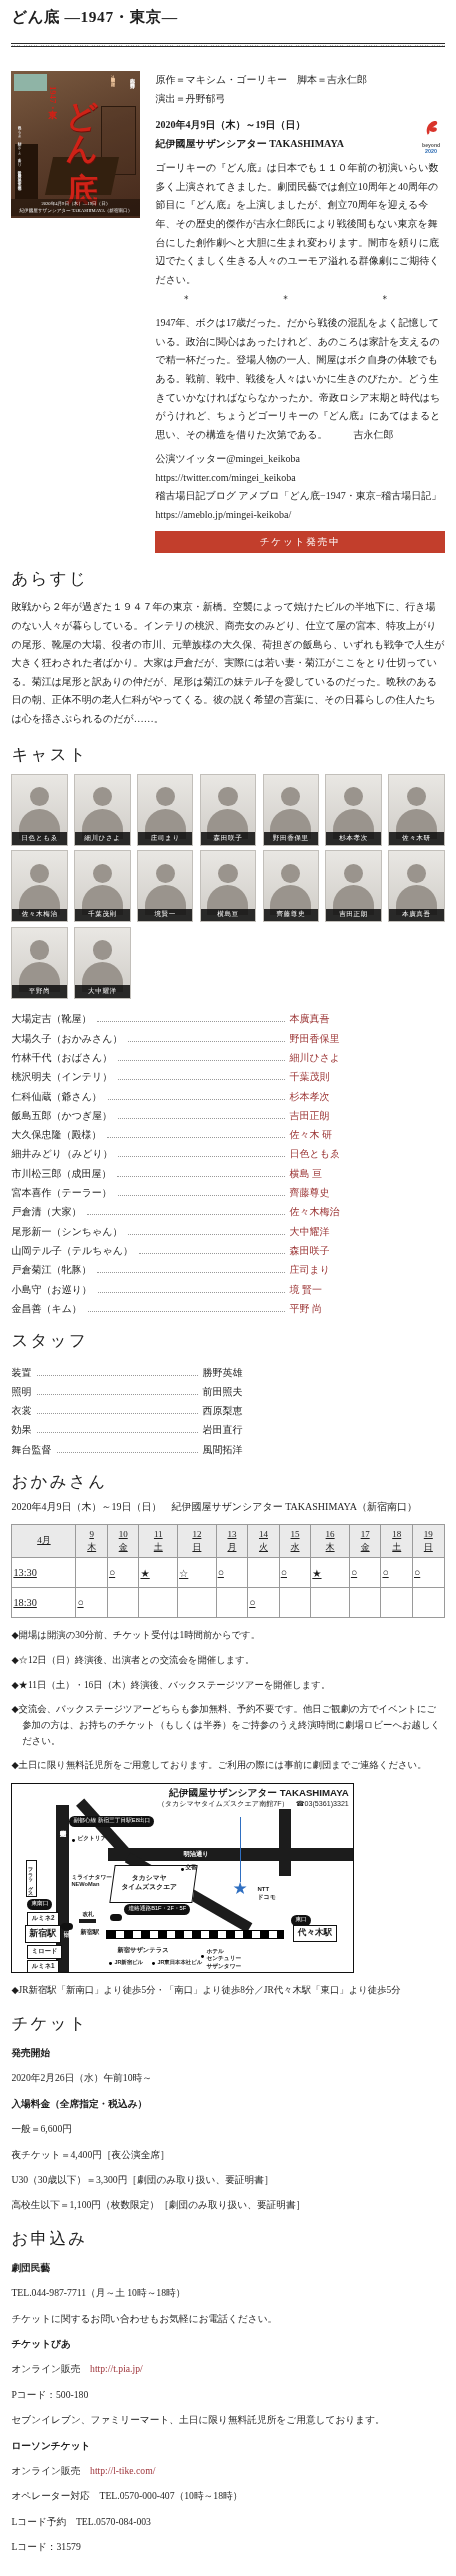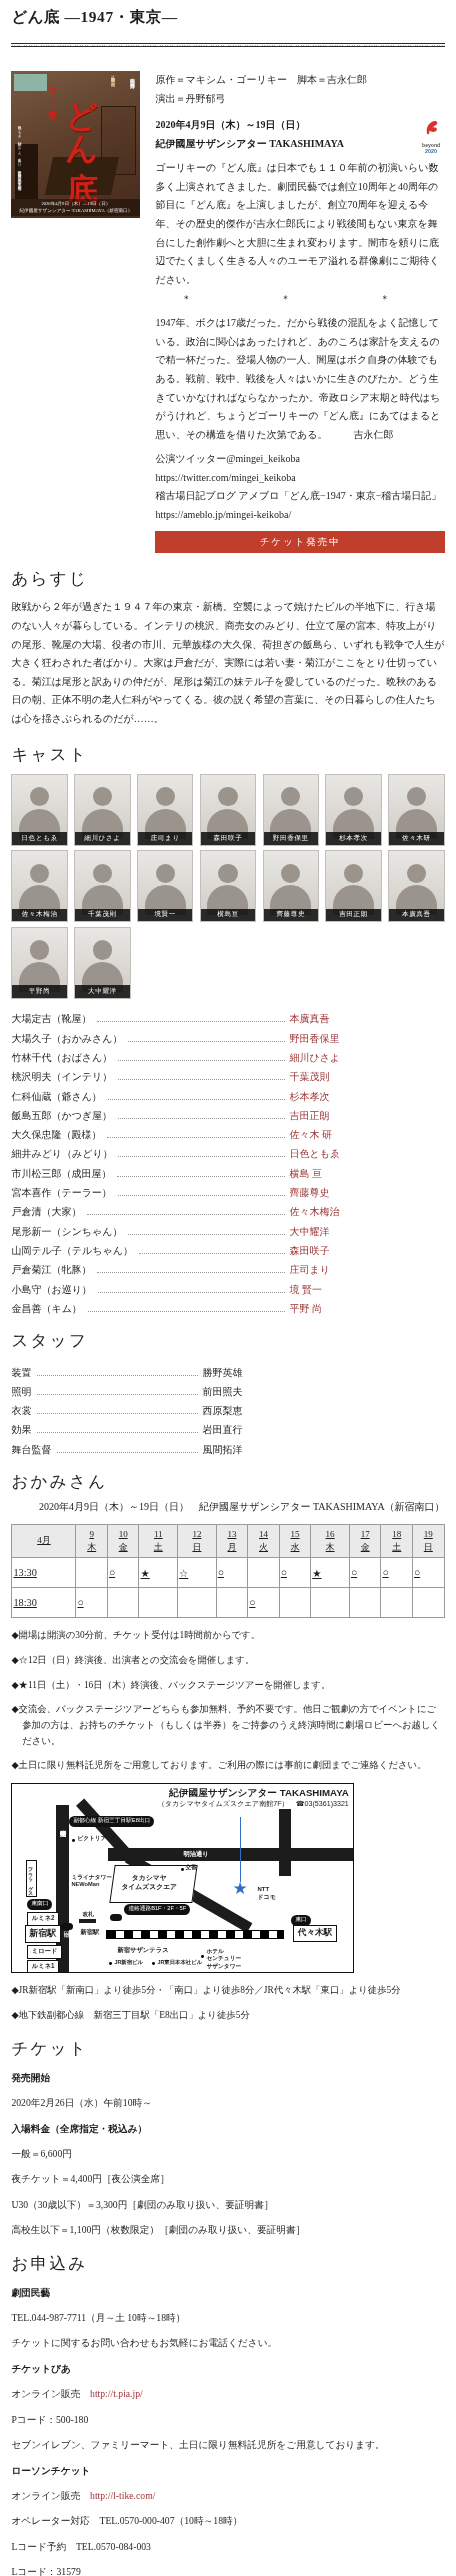--- a/index.html
+++ b/index.html
@@ -63,21 +63,21 @@
   
   .cl{margin-top:13.7px;}
   .crow{display:flex;align-items:baseline;width:342px;margin-bottom:6.3px;font-size:10px;line-height:13px;}
   .crow .role{white-space:nowrap;}
   .crow .lead{flex:1;border-bottom:0.6px dotted #999;margin:0 4.6px 2.9px 5.7px;}
   .crow .name{width:64px;white-space:nowrap;color:#9b3333;}
   .staff .crow{width:246px;}
   .staff .crow .name{width:55px;color:#1e1e1e;}
 
   
-  .sched-date{font-size:10px;font-weight:500;margin-top:6.8px;text-align:right;}
+  .sched-date{font-size:10px;font-weight:500;margin-top:6.8px;}
   table.sched{border-collapse:collapse;width:100%;margin-top:2px;font-size:9px;text-decoration:underline;}
   table.sched th,table.sched td{border:0.6px solid #9a9a9a;}
   table.sched thead th{background:#eaeaea;font-weight:normal;padding:3.4px 0;line-height:1.45;}
   table.sched .mon{width:63px;font-size:9px;}
   table.sched td{height:27px;font-size:10.3px;}
   td.time{font-size:9px;}
   .notes{margin-top:6.8px;}
   .note{font-size:9.4px;line-height:1.65;padding-left:10.8px;text-indent:-10.8px;}
 
   
@@ -508,21 +508,20 @@
     <div class="dot" style="left:189px;top:171px;"></div>
     <div class="mlabel" style="left:194px;top:164px;font-size:5.7px;">
       <div>ホテル</div>
         <div>センチュリー</div>
         <div>サザンタワー</div>
     </div>
   </div>
 
   <div class="notes">
     <p class="note">◆JR新宿駅「新南口」より徒歩5分・「南口」より徒歩8分／JR代々木駅「東口」より徒歩5分</p>
-    <p class="note">◆地下鉄副都心線　新宿三丁目駅「E8出口」より徒歩5分</p>
   </div>
 
   <h2 class="sec-h">チケット</h2>
   <div class="grp">
     <p class="tline tbold">発売開始</p>
     <p class="tline">2020年2月26日（水）午前10時～</p>
     <p class="tline tbold">入場料金（全席指定・税込み）</p>
     <p class="tline">一般＝6,600円</p>
     <p class="tline">夜チケット＝4,400円［夜公演全席］</p>
     <p class="tline">U30（30歳以下）＝3,300円［劇団のみ取り扱い、要証明書］</p>

